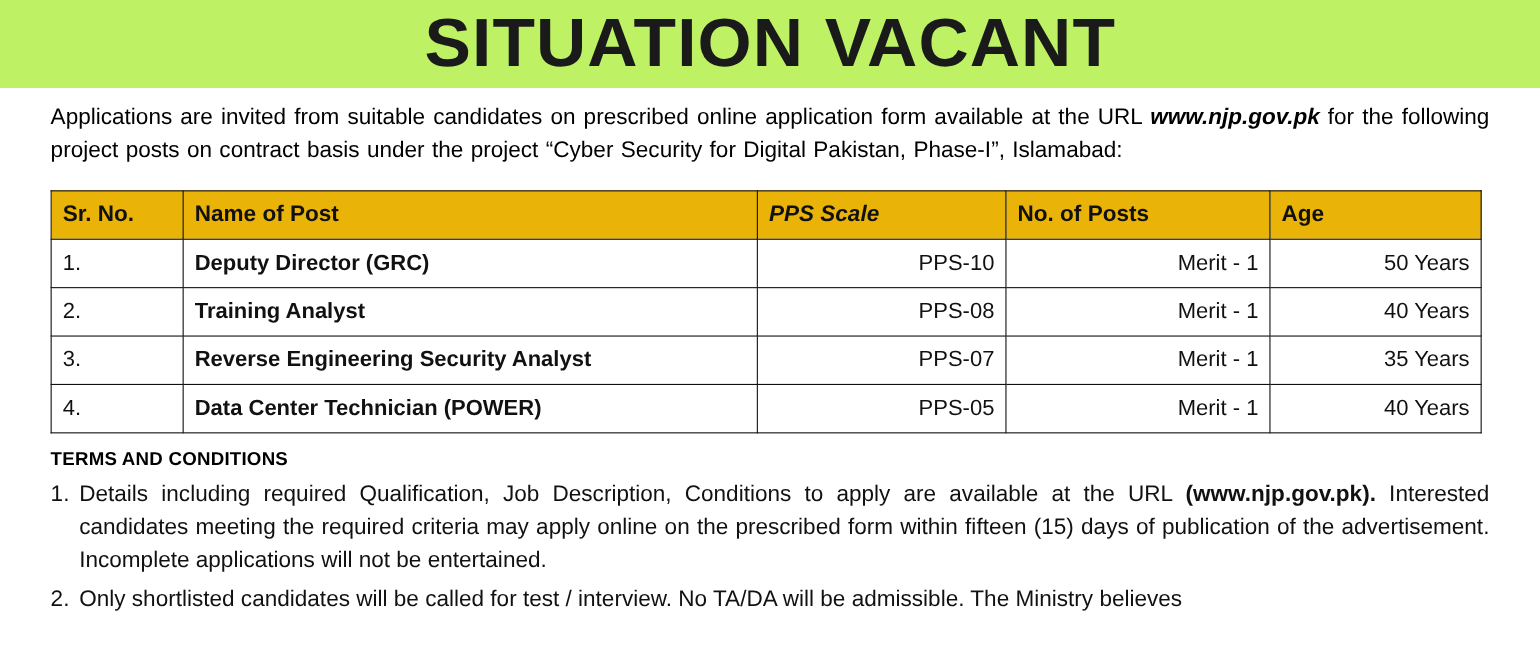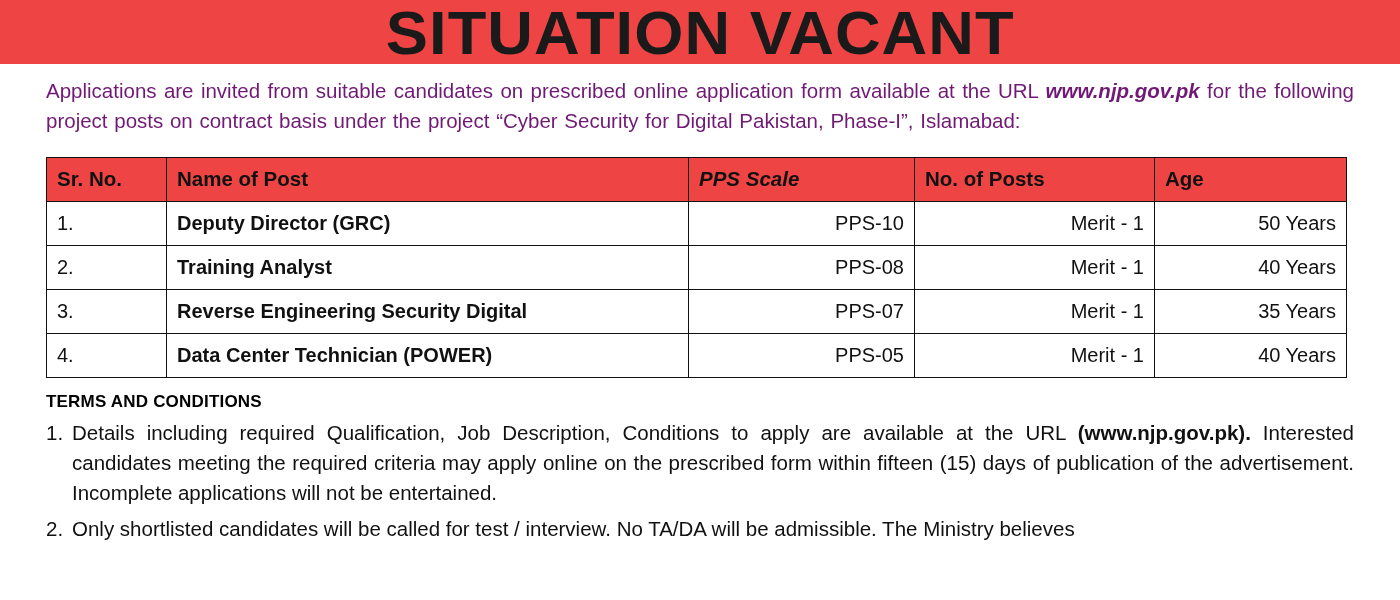--- a/index.html
+++ b/index.html
@@ -15,24 +15,24 @@
     overflow: hidden;
   }
   .page {
     position: relative;
     width: 1400px;
     height: 600px;
     background: #ffffff;
   }
   
   .banner {
-    background: #ef4444;
-    height: 64px;
+    background: #bef264;
+    height: 80px;
     display: flex;
-    align-items: flex-end;
+    align-items: center;
     justify-content: center;
     overflow: hidden;
   }
   .banner-title {
     font-family: "Liberation Sans", sans-serif;
     font-weight: bold;
     font-size: 62px;
     letter-spacing: 1px;
     line-height: 62px;
     color: #1a1a1a;
@@ -40,21 +40,21 @@
     transform: scaleX(1.02);
   }
   .body-wrap {
     padding: 0 46px 0 46px;
   }
   .intro {
     font-size: 20.5px;
     line-height: 30px;
     text-align: justify;
     margin-top: 12px;
-    color: #701a75;
+    color: #000000;
     word-spacing: 1px;
   }
   .intro .url-italic {
     font-style: italic;
     font-weight: bold;
   }
   
   table.jobs {
     border-collapse: collapse;
     width: 1300px;
@@ -62,21 +62,21 @@
     table-layout: fixed;
   }
   table.jobs th, table.jobs td {
     border: 1px solid #111;
     height: 43px;
     font-size: 20px;
     padding: 0 10px;
     color: #111;
   }
   table.jobs thead th {
-    background: #ef4444;
+    background: #eab308;
     font-weight: bold;
     text-align: left;
     font-size: 20.5px;
   }
   col.c-sr { width: 120px; }
   col.c-post { width: 522px; }
   col.c-scale { width: 226px; }
   col.c-posts { width: 240px; }
   col.c-age { width: 192px; }
 
@@ -158,21 +158,21 @@
         </tr>
         <tr>
           <td class="sr">2.</td>
           <td class="post">Training Analyst</td>
           <td class="scale">PPS-08</td>
           <td class="posts">Merit - 1</td>
           <td class="age">40 Years</td>
         </tr>
         <tr>
           <td class="sr">3.</td>
-          <td class="post">Reverse Engineering Security Digital</td>
+          <td class="post">Reverse Engineering Security Analyst</td>
           <td class="scale">PPS-07</td>
           <td class="posts">Merit - 1</td>
           <td class="age">35 Years</td>
         </tr>
         <tr>
           <td class="sr">4.</td>
           <td class="post">Data Center Technician (POWER)</td>
           <td class="scale">PPS-05</td>
           <td class="posts">Merit - 1</td>
           <td class="age">40 Years</td>

